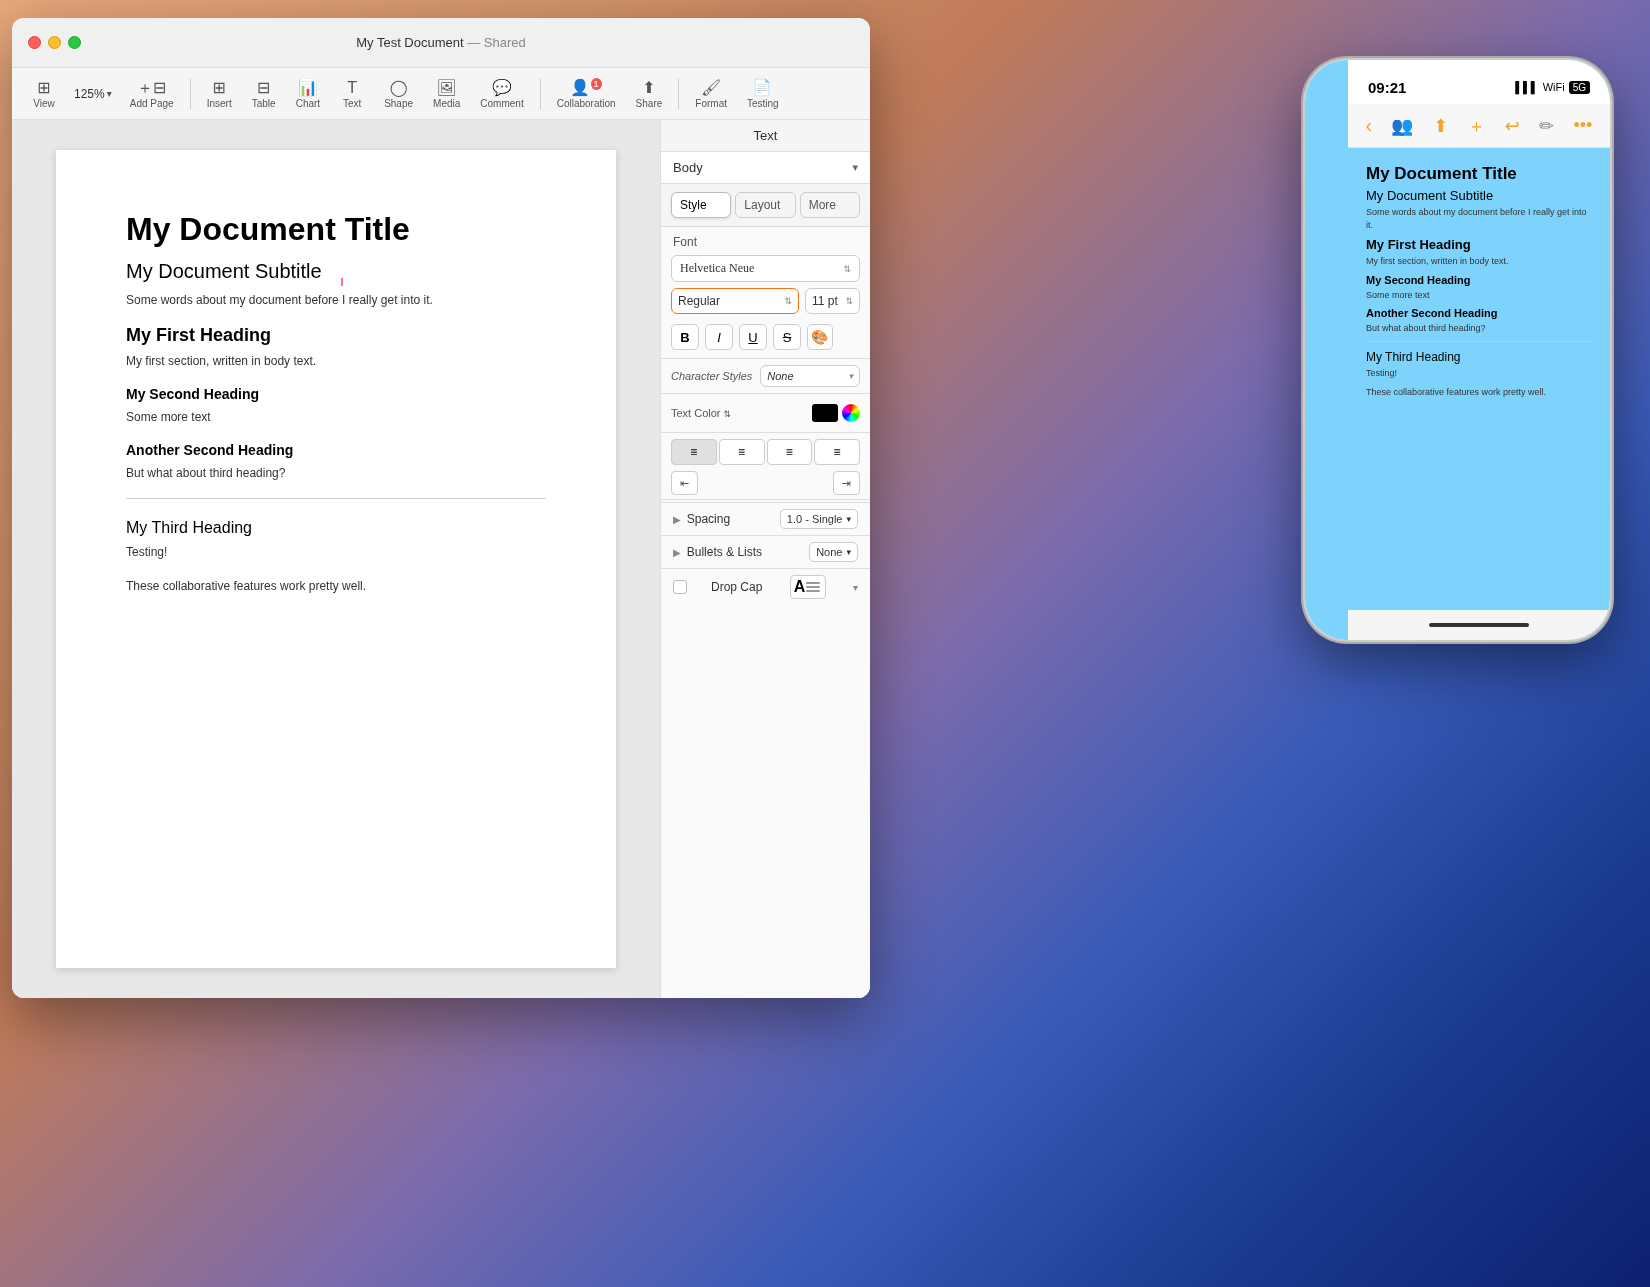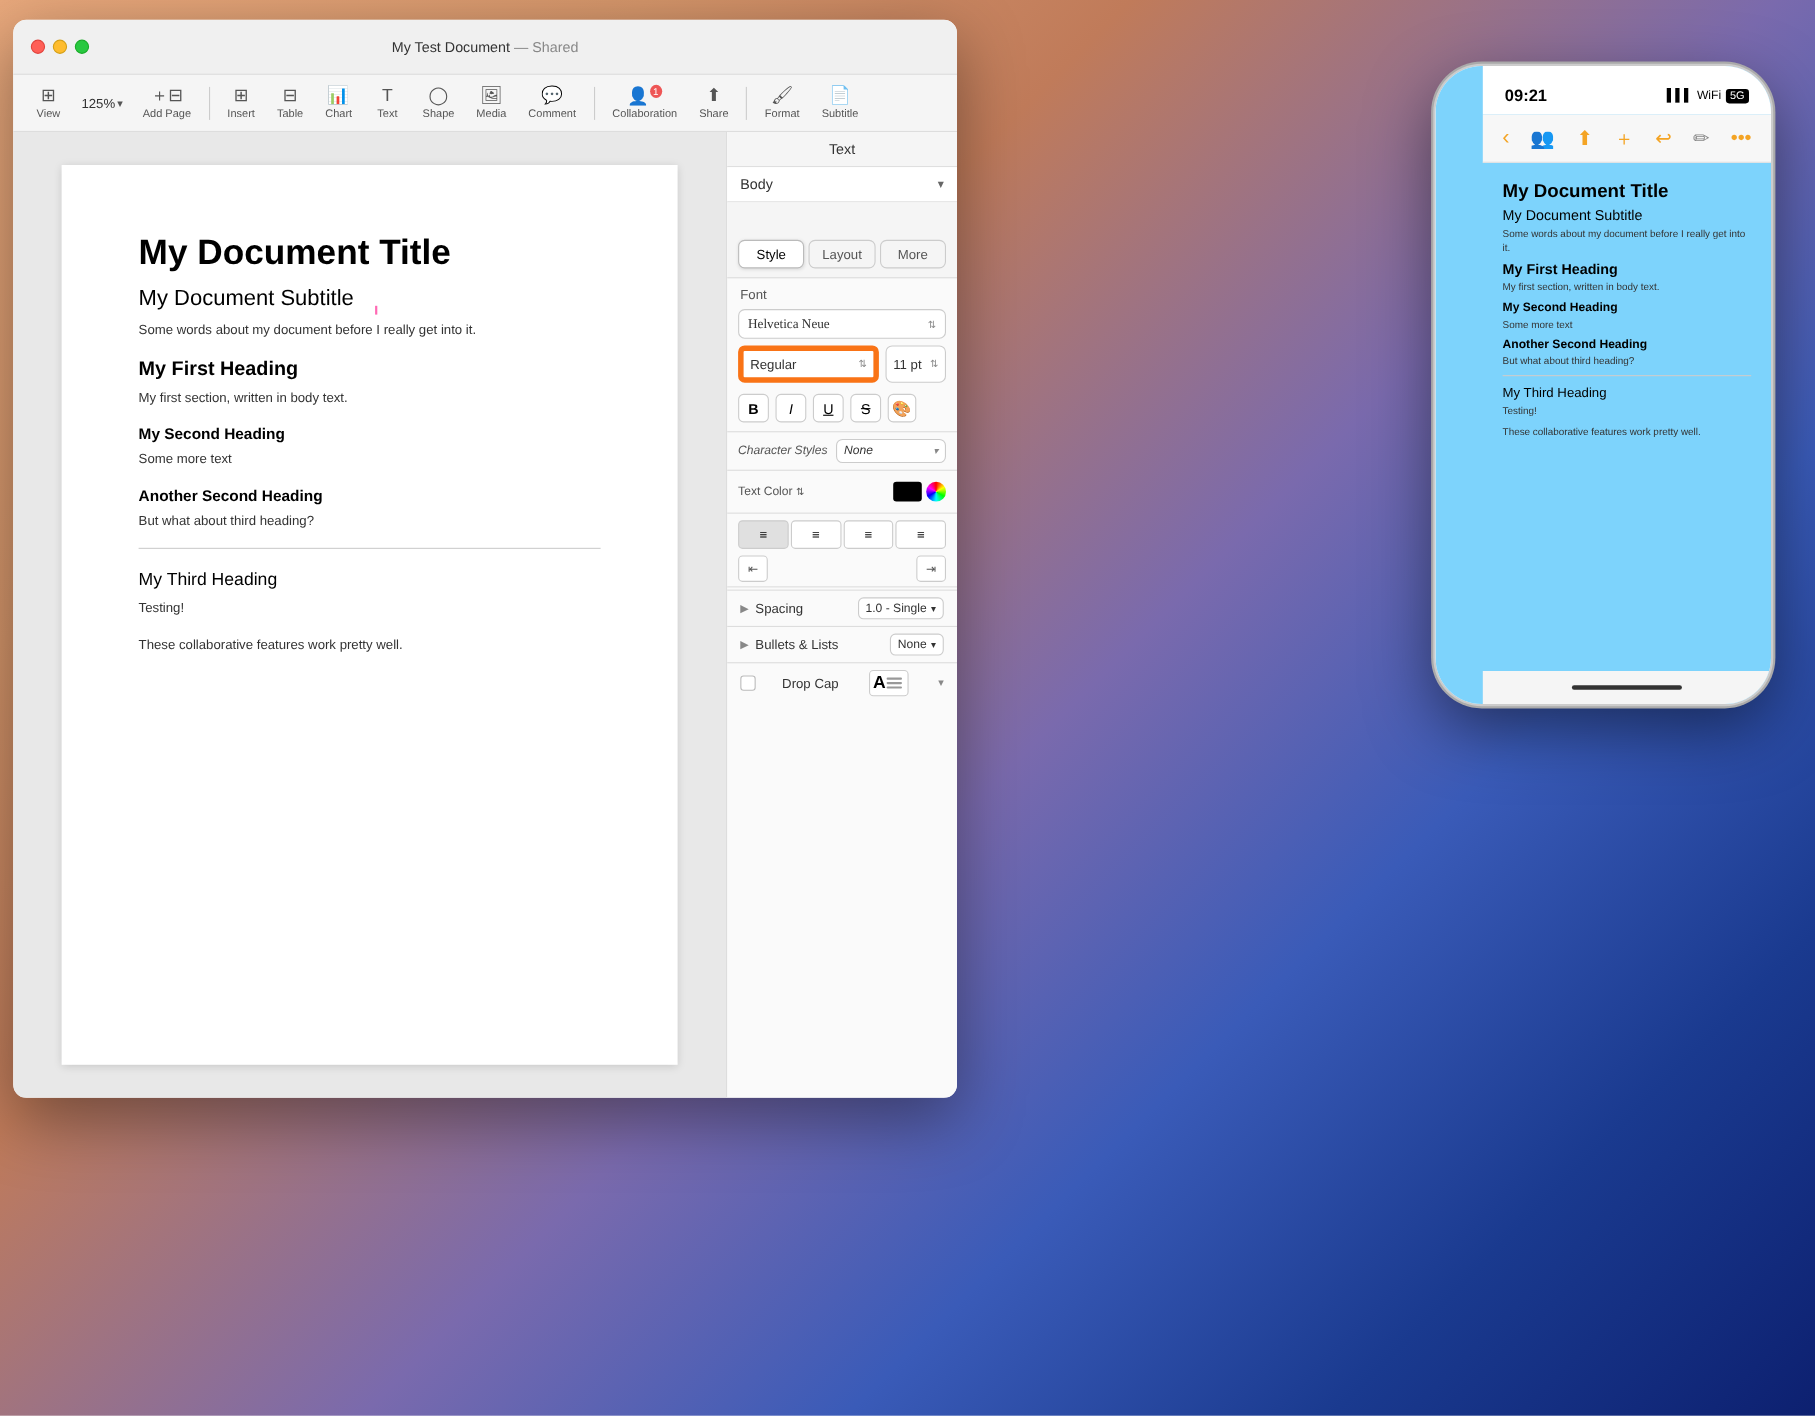--- a/index.html
+++ b/index.html
@@ -219,29 +219,27 @@
     
     .panel-tabs {
       display: flex;
       padding: 8px 10px;
       gap: 4px;
       background: #f5f5f5;
       border-bottom: 1px solid #ddd;
     }
     .panel-tab {
       flex: 1;
-      text-align: center;
       padding: 5px 8px;
       font-size: 12px;
       border-radius: 6px;
       cursor: pointer;
       color: #555;
       background: transparent;
       border: 1px solid #ccc;
-      margin-top: 26px;
     }
     .panel-tab.active {
       background: #fff;
       color: #000;
       border-color: #bbb;
       box-shadow: 0 1px 3px rgba(0,0,0,0.1);
     }
 
     
     .panel-section-label {
@@ -265,21 +263,21 @@
       font-family: Liberation Serif, serif;
     }
     .panel-dropdown-row {
       display: flex;
       gap: 6px;
       margin: 4px 10px;
     }
     .panel-dropdown-half {
       flex: 1;
       padding: 5px 6px;
-      border: 5px solid #f97316;
+      border: 1px solid #f97316;
       border-radius: 6px;
       background: #fff;
       font-size: 12px;
       color: #333;
       display: flex;
       align-items: center;
       justify-content: space-between;
       cursor: pointer;
     }
     .panel-size-input {
@@ -702,21 +700,21 @@
       <span class="toolbar-icon">⬆</span>
       <span class="toolbar-label">Share</span>
     </div>
     <div class="toolbar-divider"></div>
     <div class="toolbar-item">
       <span class="toolbar-icon">🖌</span>
       <span class="toolbar-label">Format</span>
     </div>
     <div class="toolbar-item">
       <span class="toolbar-icon">📄</span>
-      <span class="toolbar-label">Subtitle</span>
+      <span class="toolbar-label">Testing</span>
     </div>
   </div>
 
   <div class="content-area">
 
     <div class="document-area">
       <div class="page">
         <div class="doc-title">My Document Title</div>
         <div class="doc-subtitle">
           <span>My Document Subtitle</span>

